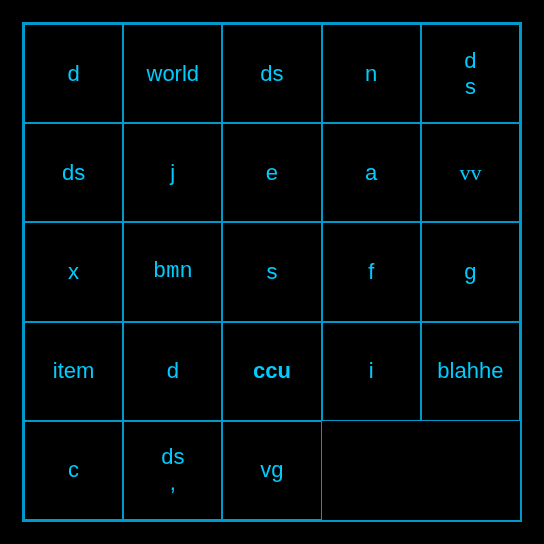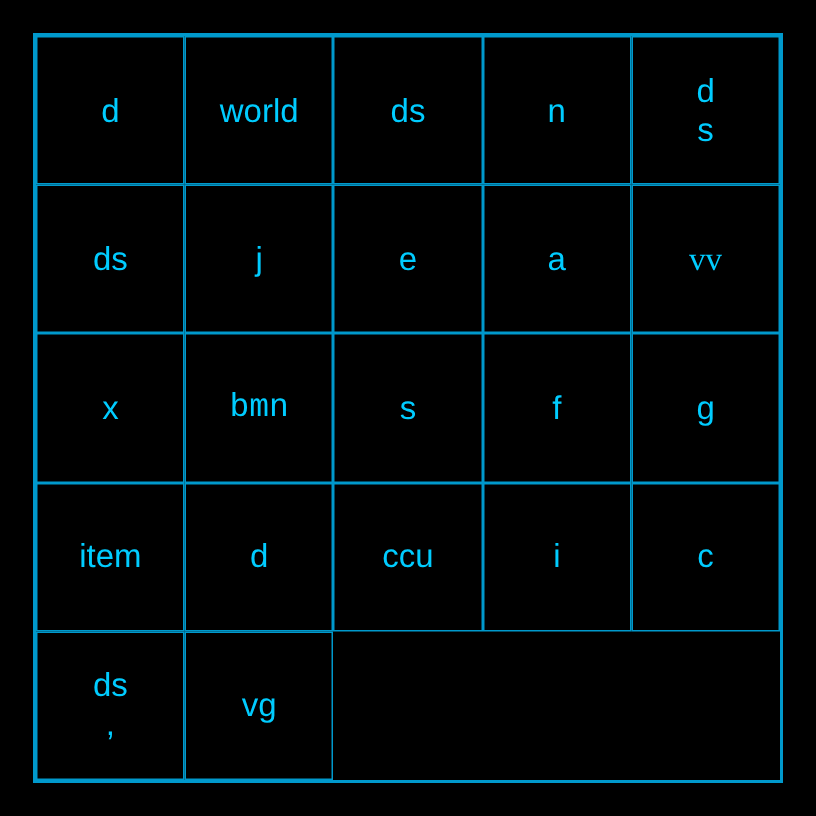--- a/index.html
+++ b/index.html
@@ -54,19 +54,20 @@
     <div class="cell" style="white-space: pre-line;">e</div>
     <div class="cell" style="white-space: pre-line;">a</div>
     <div class="cell" style="white-space: pre-line; font-family: Liberation Serif, serif;">vv</div>
     <div class="cell" style="white-space: pre-line;">x</div>
     <div class="cell" style="white-space: pre-line; font-family: Liberation Mono, monospace;">bmn</div>
     <div class="cell" style="white-space: pre-line;">s</div>
     <div class="cell" style="white-space: pre-line;">f</div>
     <div class="cell" style="white-space: pre-line;">g</div>
     <div class="cell" style="white-space: pre-line;">item</div>
     <div class="cell" style="white-space: pre-line;">d</div>
-    <div class="cell" style="white-space: pre-line;">ccu</div>
+    <div class="cell" style="white-space: pre-line; font-weight: bold;">ccu</div>
     <div class="cell" style="white-space: pre-line;">i</div>
+    <div class="cell" style="white-space: pre-line;">blahhe</div>
     <div class="cell" style="white-space: pre-line;">c</div>
     <div class="cell" style="white-space: pre-line;">ds
 ,</div>
     <div class="cell" style="white-space: pre-line;">vg</div>
   </div>
 
 </body></html>

